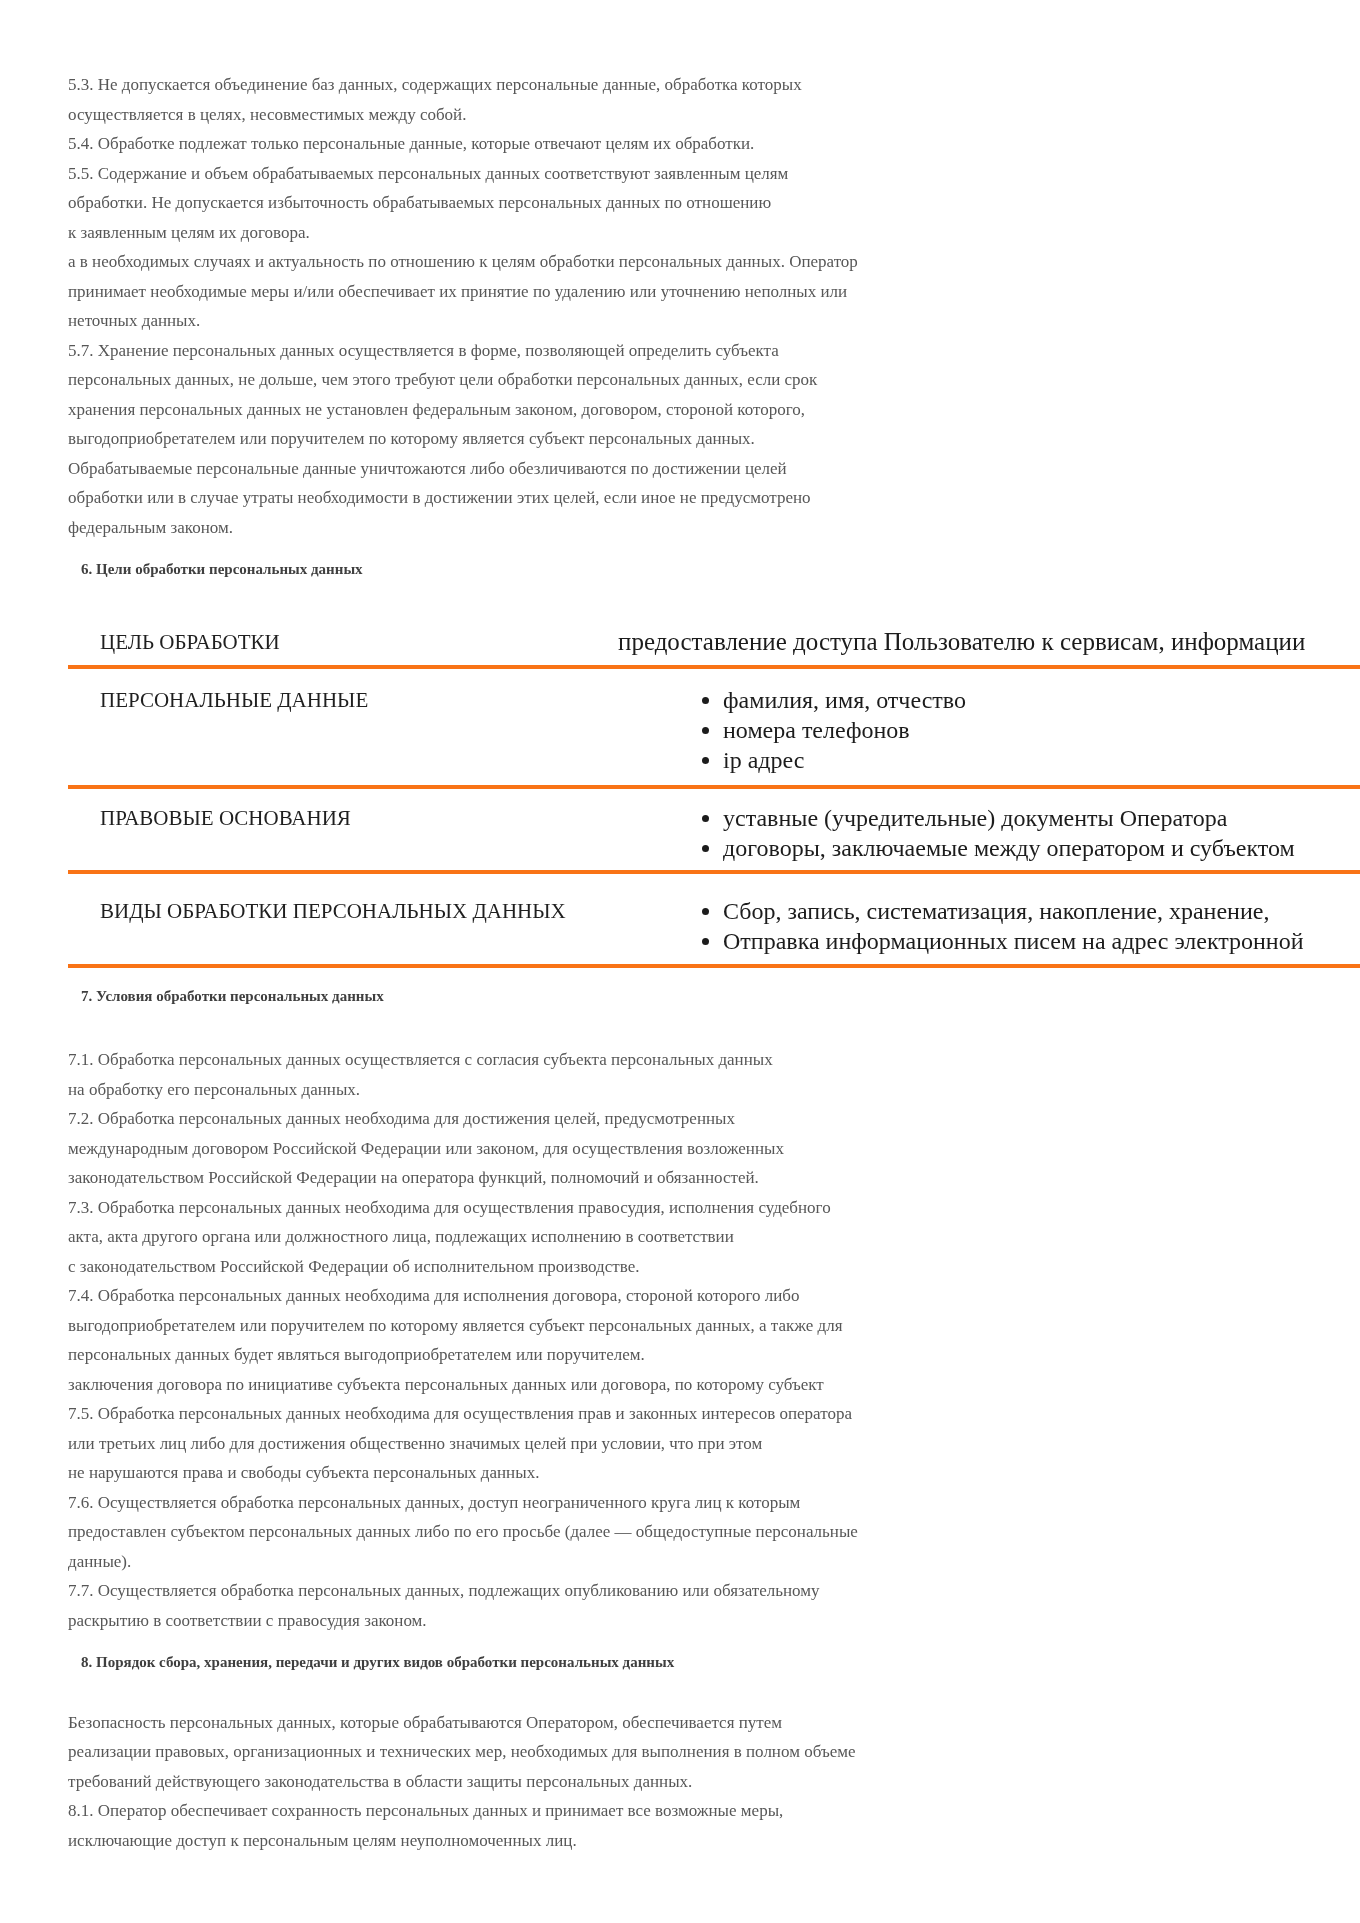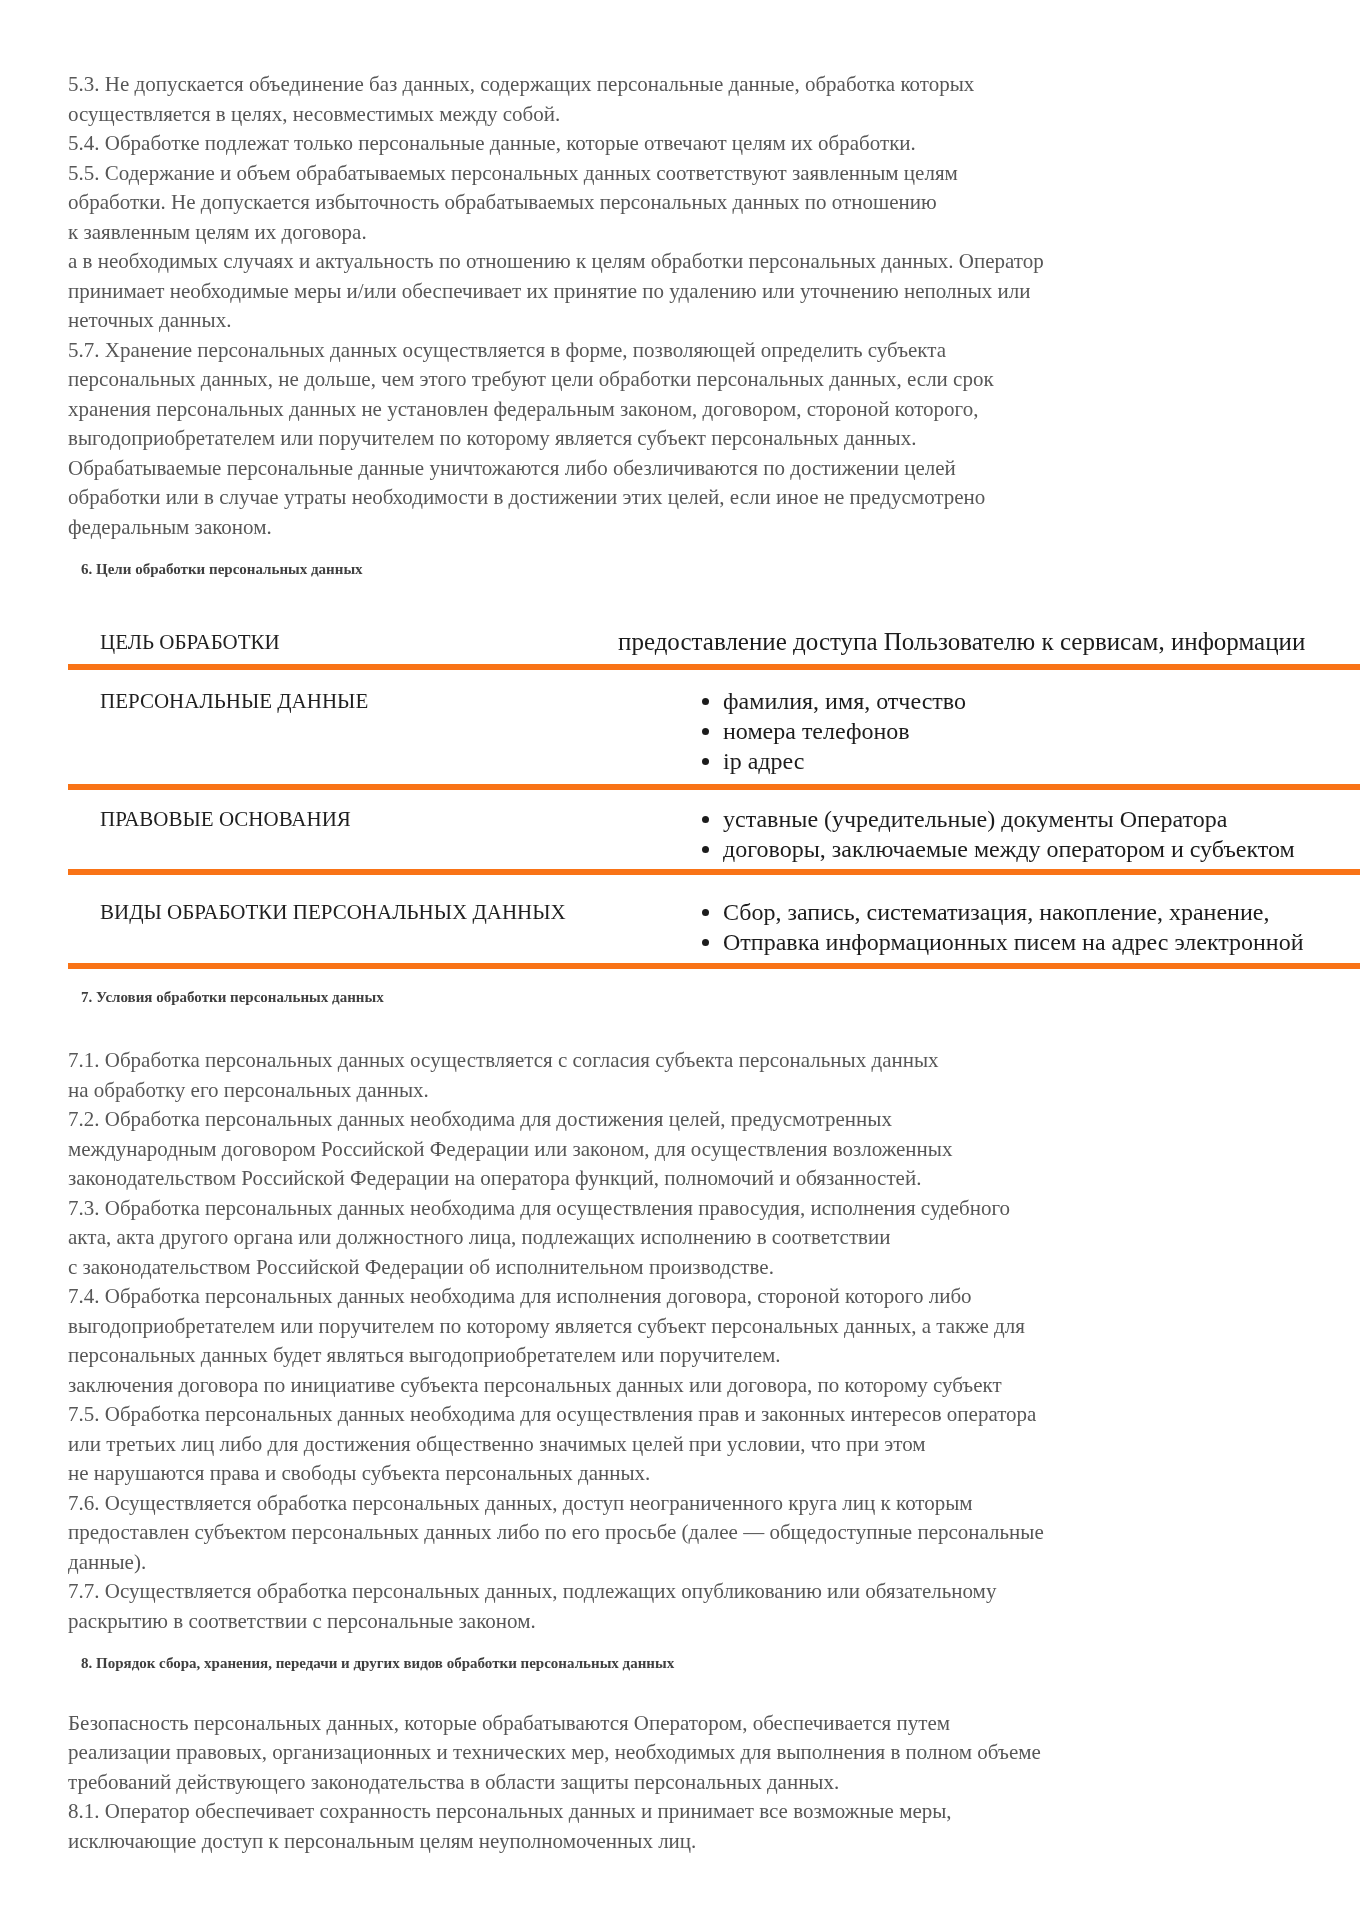--- a/index.html
+++ b/index.html
@@ -7,21 +7,21 @@
     width: 1360px; height: 1923px;
     overflow: hidden;
     background: #ffffff;
     font-family: "Liberation Serif", "DejaVu Serif", serif;
   }
   .doc { padding: 70px 0 0 68px; width: 1292px; }
 
   .para { margin: 0; }
   .para > div {
     white-space: nowrap;
-    font-size: 21px;
+    font-size: 17px;
     line-height: 29.5px;
     color: #575757;
   }
 
   .hline {
     margin: 13px;
     font-size: 15px;
     line-height: 29.5px;
     font-weight: 700;
     color: #3f3f3f;
@@ -29,21 +29,21 @@
   }
 
   table.ptable {
     border-collapse: collapse;
     table-layout: fixed;
     width: 1700px;
     margin: 20px 0 14px 0;
   }
   table.ptable td {
     vertical-align: top;
-    border-bottom: 6px solid #f97316;
+    border-bottom: 4px solid #f97316;
   }
   td.lbl {
     width: 540px;
     padding-left: 32px;
     font-size: 21px;
     line-height: 30px;
     color: #1f1f1f;
     white-space: nowrap;
   }
   td.val { padding-left: 10px; color: #1c1c1c; }
@@ -153,21 +153,21 @@
       <div>выгодоприобретателем или поручителем по которому является субъект персональных данных, а также для</div>
       <div>персональных данных будет являться выгодоприобретателем или поручителем.</div>
       <div>заключения договора по инициативе субъекта персональных данных или договора, по которому субъект</div>
       <div>7.5. Обработка персональных данных необходима для осуществления прав и законных интересов оператора</div>
       <div>или третьих лиц либо для достижения общественно значимых целей при условии, что при этом</div>
       <div>не нарушаются права и свободы субъекта персональных данных.</div>
       <div>7.6. Осуществляется обработка персональных данных, доступ неограниченного круга лиц к которым</div>
       <div>предоставлен субъектом персональных данных либо по его просьбе (далее — общедоступные персональные</div>
       <div>данные).</div>
       <div>7.7. Осуществляется обработка персональных данных, подлежащих опубликованию или обязательному</div>
-      <div>раскрытию в соответствии с персональные законом.</div>
+      <div>раскрытию в соответствии с правосудия законом.</div>
     </div>
 
   <h3 class="hline">8. Порядок сбора, хранения, передачи и других видов обработки персональных данных</h3>
 
   <div class="para" id="sec8-block">
       <div>Безопасность персональных данных, которые обрабатываются Оператором, обеспечивается путем</div>
       <div>реализации правовых, организационных и технических мер, необходимых для выполнения в полном объеме</div>
       <div>требований действующего законодательства в области защиты персональных данных.</div>
       <div>8.1. Оператор обеспечивает сохранность персональных данных и принимает все возможные меры,</div>
       <div>исключающие доступ к персональным целям неуполномоченных лиц.</div>

